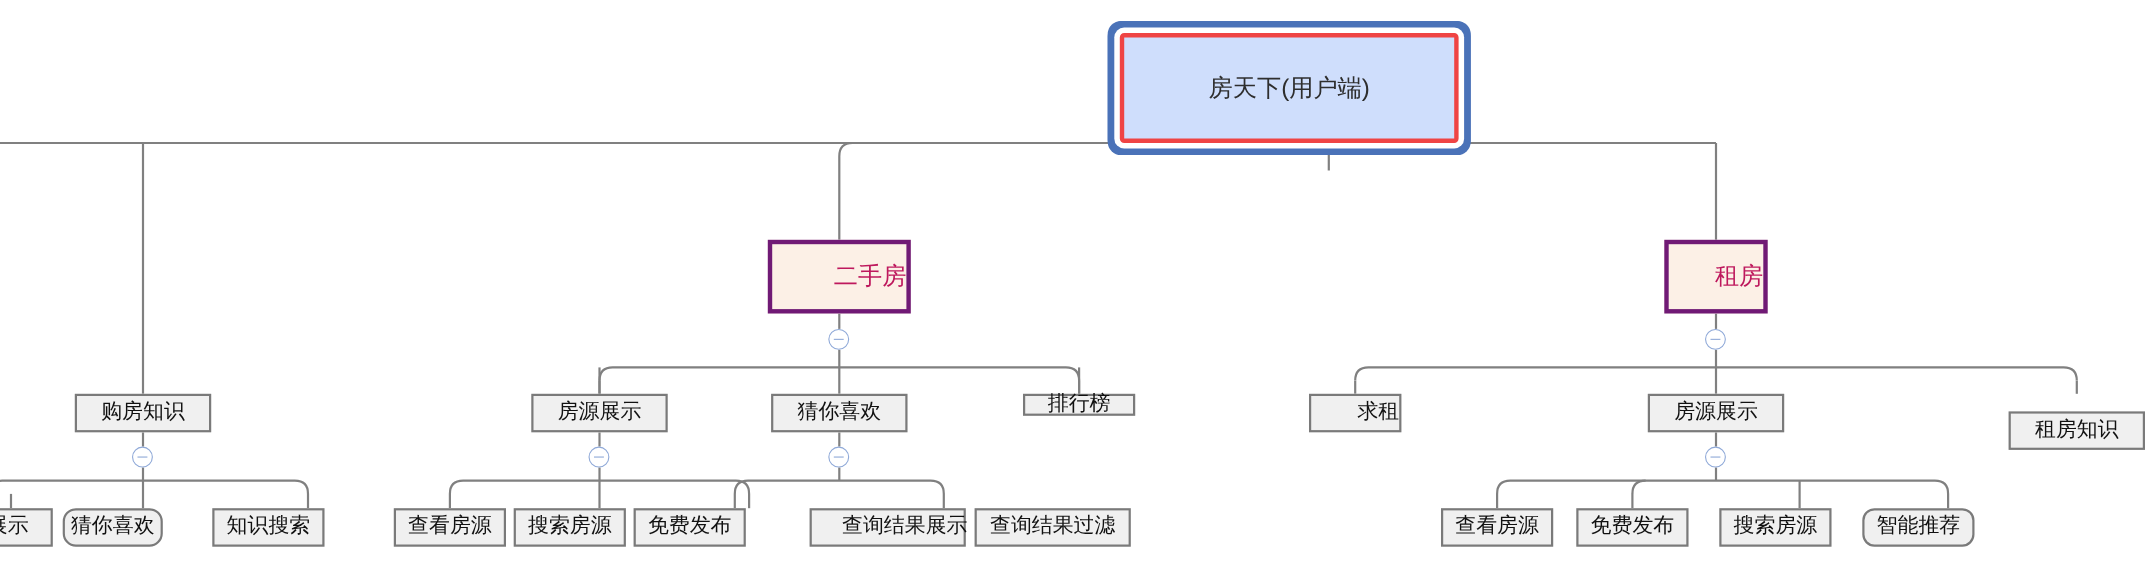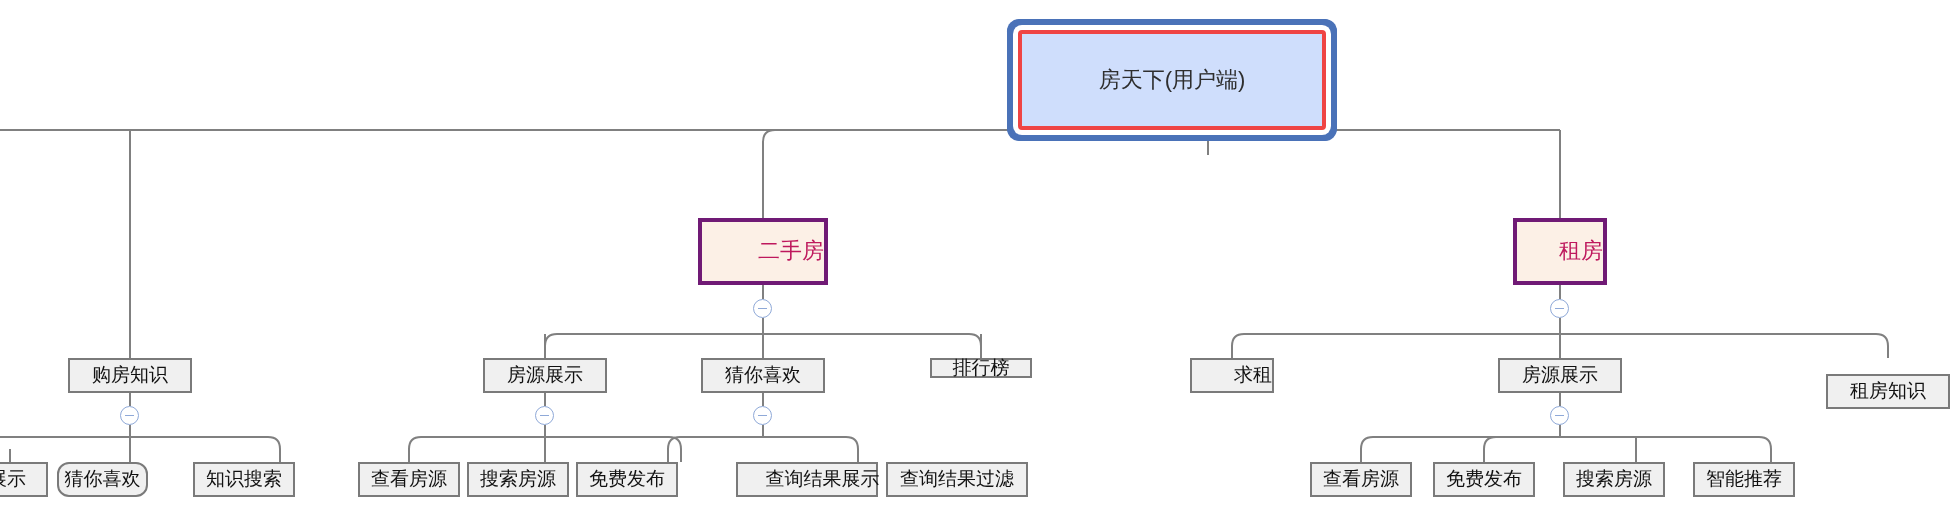--- a/index.html
+++ b/index.html
@@ -252,17 +252,17 @@
 
   <div class="node leaf" style="left:1310px; top:462px; width:102px; height:35px;">
     <span>查看房源</span>
   </div>
   <div class="node leaf" style="left:1433px; top:462px; width:102px; height:35px;">
     <span>免费发布</span>
   </div>
   <div class="node leaf" style="left:1563px; top:462px; width:102px; height:35px;">
     <span>搜索房源</span>
   </div>
-  <div class="node leaf" style="left:1693px; top:462px; width:102px; height:35px;">
+  <div class="node leaf" style="left:1693px; top:462px; width:102px; height:35px;border-radius:11px;">
     <span>智能推荐</span>
   </div>
 
 </div>
 
 </body></html>

